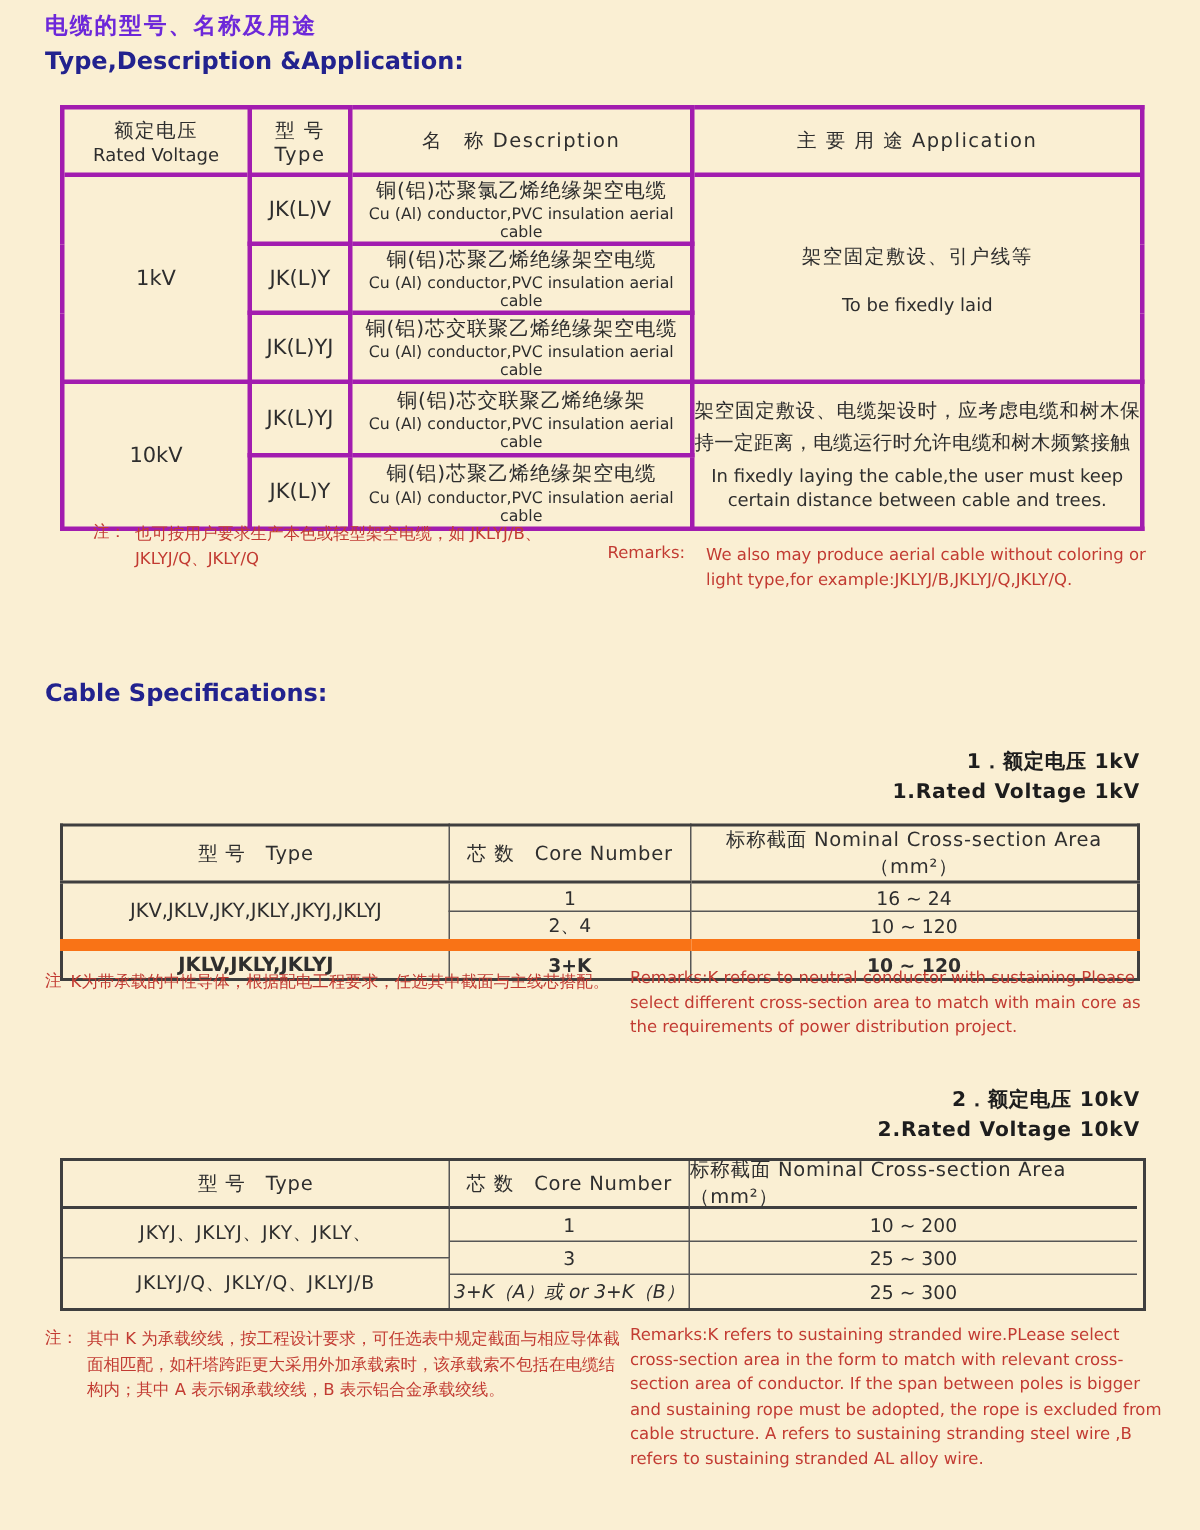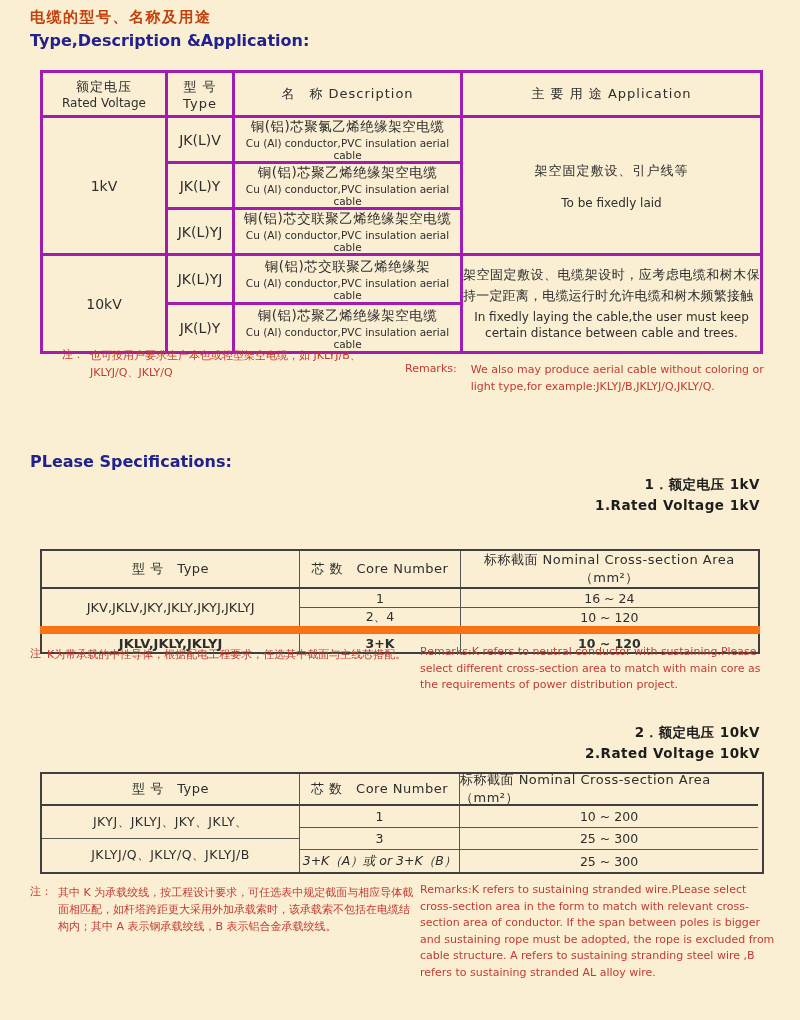--- a/index.html
+++ b/index.html
@@ -7,21 +7,21 @@
     width:800px; height:1020px;
     background:#FAEFD3;
     font-family:"DejaVu Sans","Liberation Sans",sans-serif;
     color:#2e2e2e;
     overflow:hidden;
   }
   .page { position:relative; width:800px; height:1020px; }
 
   
   .sec-title { position:absolute; left:30px; }
-  .sec-title .zh { font-size:15px; font-weight:bold; color:#c2410c; letter-spacing:1.5px; }
+  .sec-title .zh { font-size:15px; font-weight:bold; color:#6d28d9; letter-spacing:1.5px; }
   .sec-title .en { font-size:16px; font-weight:bold; color:#22228E; margin-top:4px; }
 
   
   .subhead { position:absolute; right:40px; text-align:right; color:#1d1d1d; }
   .subhead .zh { font-size:13.5px; font-weight:bold; letter-spacing:.5px; }
   .subhead .en { font-size:13.5px; font-weight:bold; margin-top:3px; letter-spacing:.5px; }
 
   
   table.main { position:absolute; left:40px; top:70px; width:720px;
     border-collapse:collapse; table-layout:fixed; border:2px solid #3f3f3f; }
@@ -153,24 +153,24 @@
   <div class="note nflex" style="left:62px; top:347px; width:320px;">
     <span class="nlabel">注：</span>
     <span class="ntext">也可按用户要求生产本色或轻型架空电缆，如 JKLYJ/B、JKLYJ/Q、JKLY/Q</span>
   </div>
   <div class="note nflex" style="left:405px; top:362px; width:360px;">
     <span class="nlabel" style="margin-right:14px;">Remarks:</span>
     <span class="nen">We also may  produce aerial cable without  coloring  or light  type,for example:JKLYJ/B,JKLYJ/Q,JKLY/Q.</span>
   </div>
 
   <div class="sec-title" style="top:448px;">
-    <div class="en">PLease Specifications:</div>
-  </div>
-
-  <div class="subhead" style="top:476px;">
+    <div class="en">Cable Specifications:</div>
+  </div>
+
+  <div class="subhead" style="top:499px;">
     <div class="zh">1．额定电压 1kV</div>
     <div class="en">1.Rated Voltage 1kV</div>
   </div>
 
   <table class="spec" style="top:549px;">
     <colgroup>
         <col style="width:258px">
         <col style="width:160px">
         <col style="width:298px">
       </colgroup>

